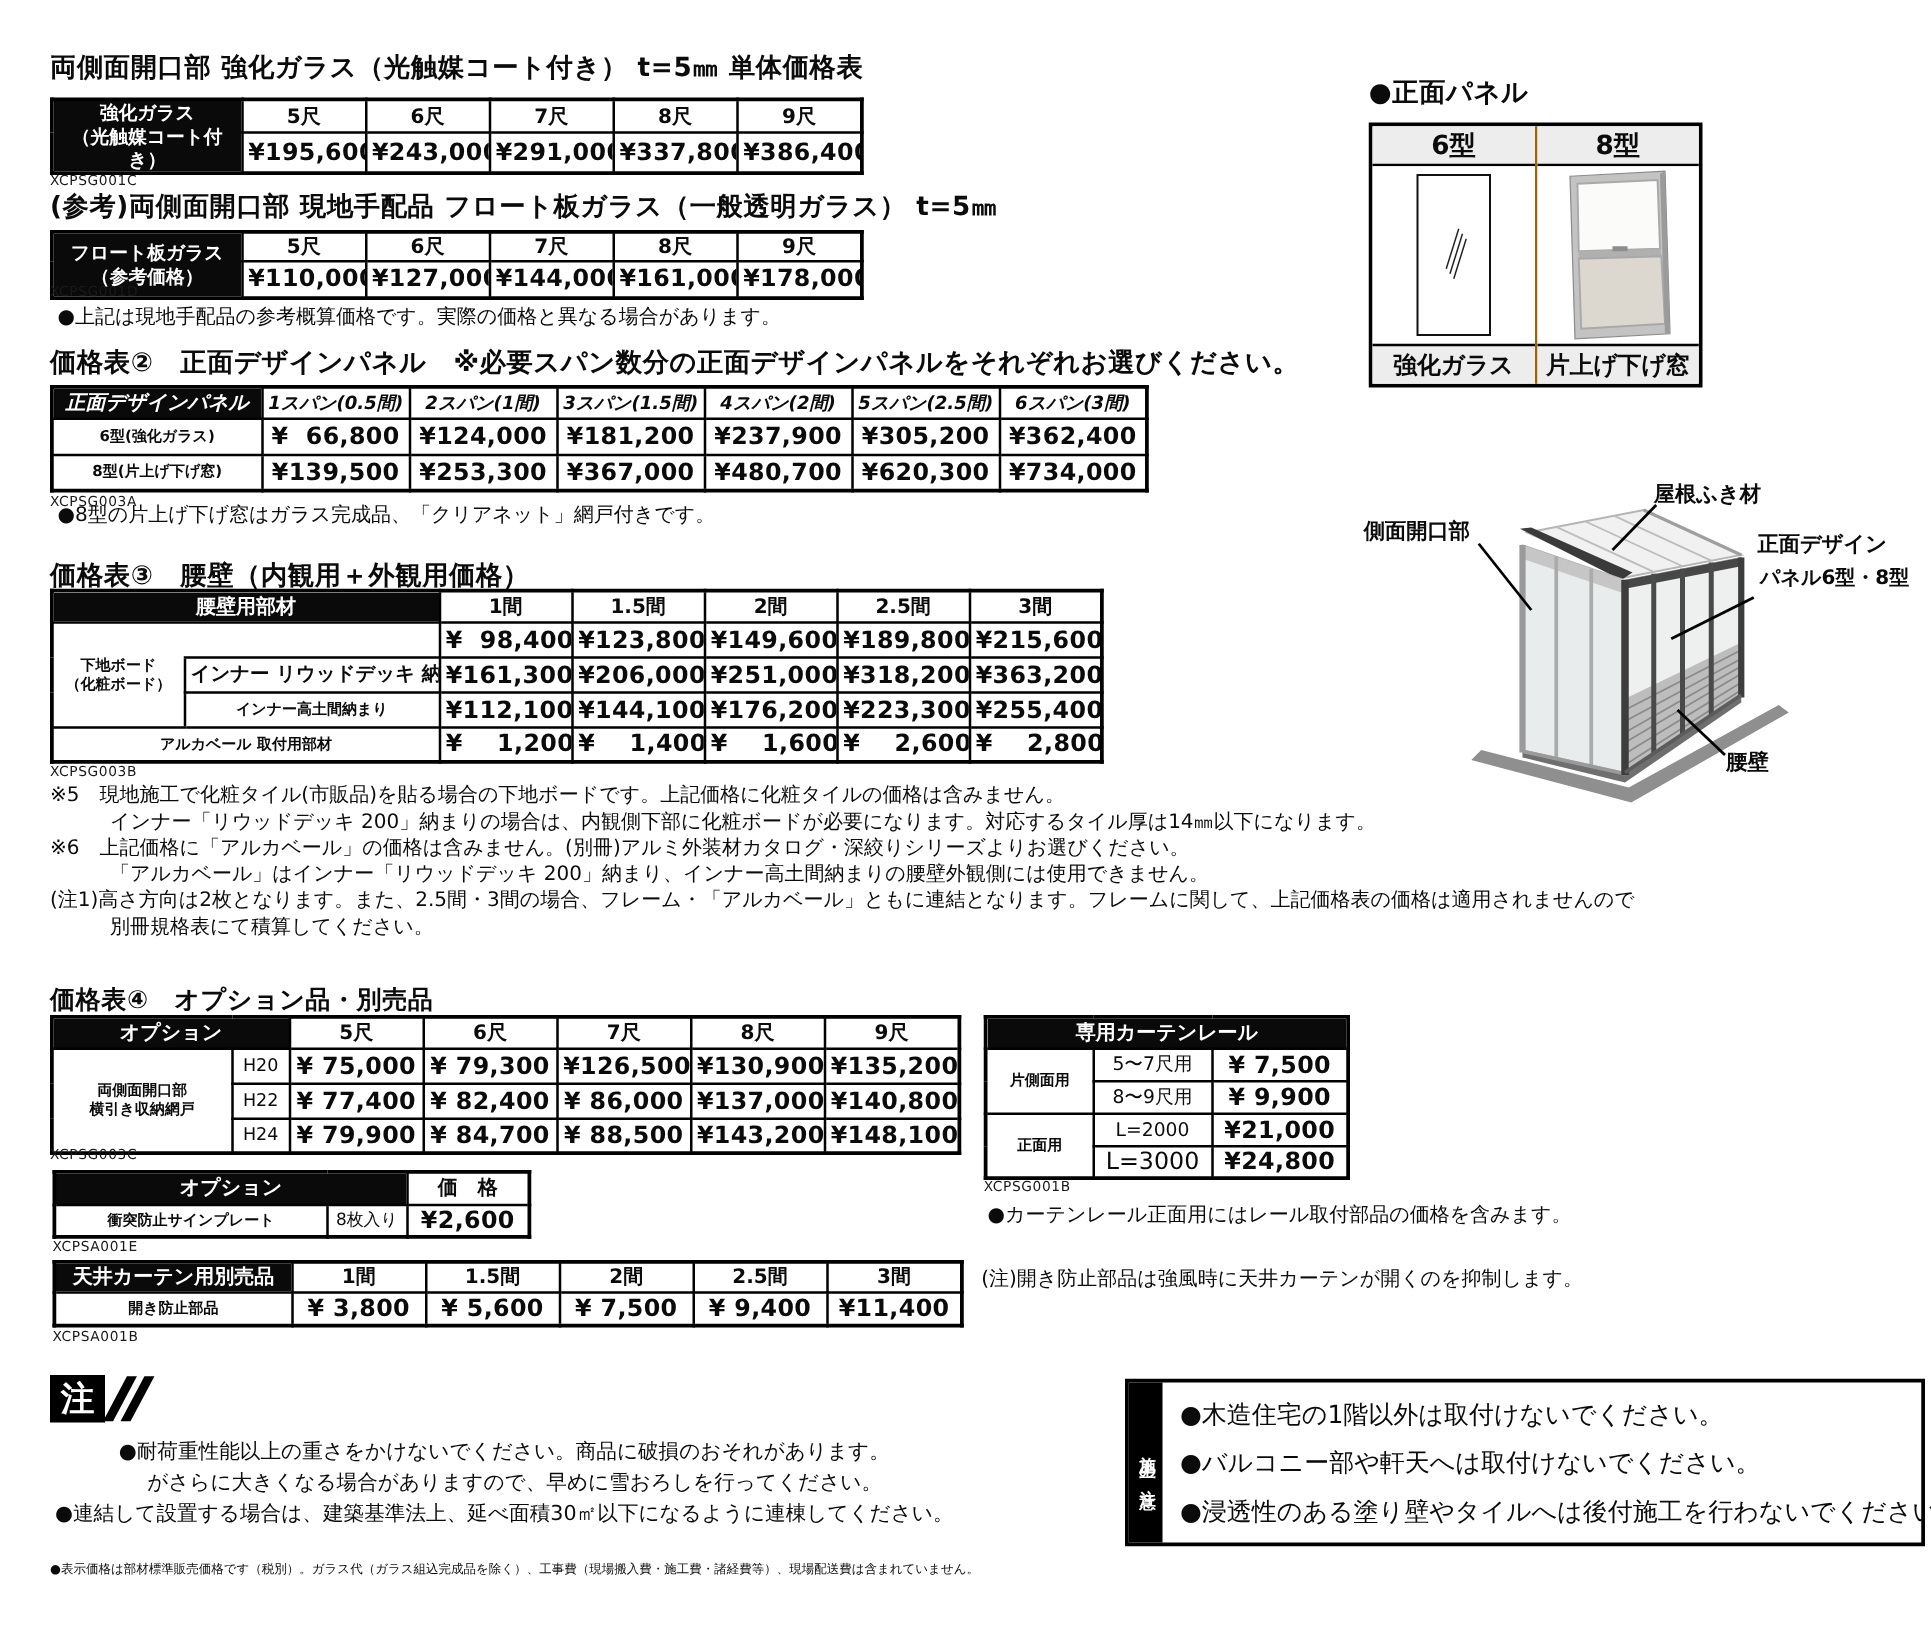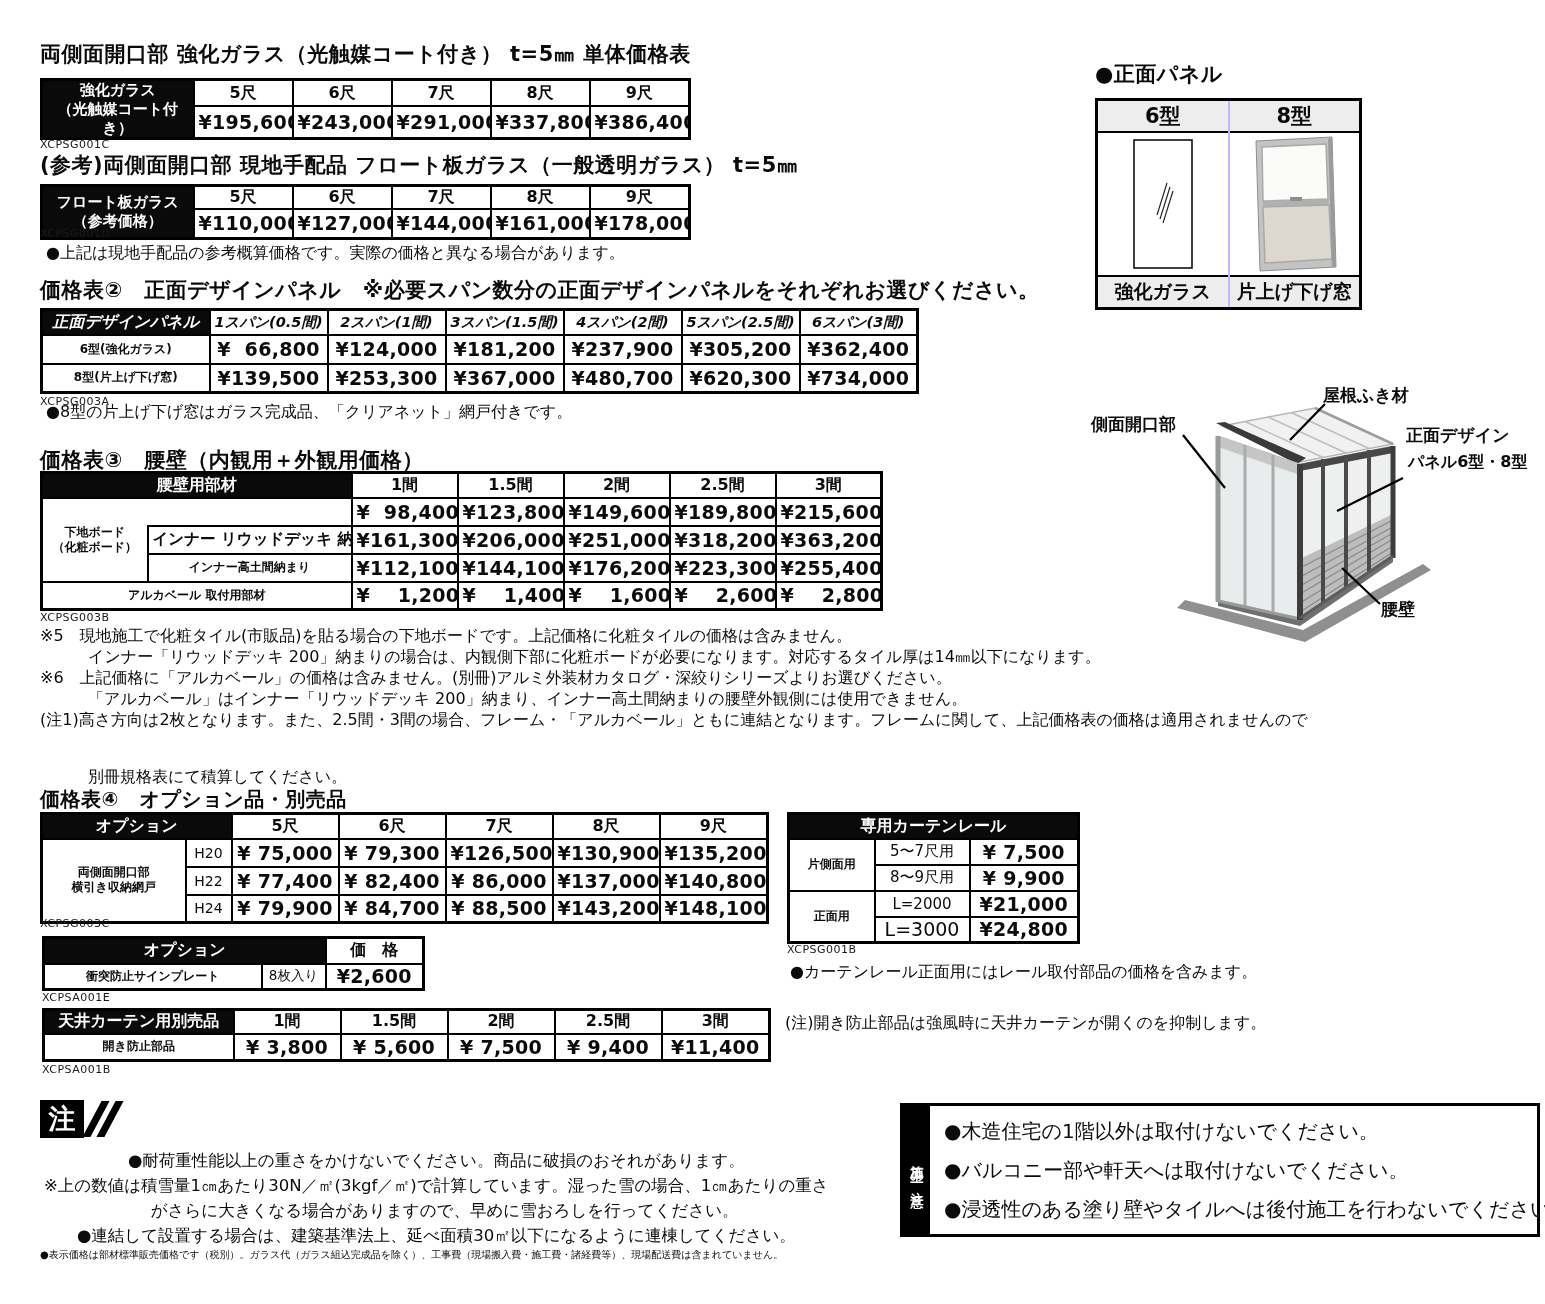--- a/index.html
+++ b/index.html
@@ -201,21 +201,21 @@
 </tbody>
   </table>
 <div class="abs code" style="left:40px;top:611px;">XCPSG003B</div>
 
 <div class="abs" style="left:40px;top:625px;">
   <div class="note" style="line-height:21px;">※5　現地施工で化粧タイル(市販品)を貼る場合の下地ボードです。上記価格に化粧タイルの価格は含みません。</div>
   <div class="note" style="line-height:21px;">　　　インナー「リウッドデッキ 200」納まりの場合は、内観側下部に化粧ボードが必要になります。対応するタイル厚は14㎜以下になります。</div>
   <div class="note" style="line-height:21px;">※6　上記価格に「アルカベール」の価格は含みません。(別冊)アルミ外装材カタログ・深絞りシリーズよりお選びください。</div>
   <div class="note" style="line-height:21px;">　　　「アルカベール」はインナー「リウッドデッキ 200」納まり、インナー高土間納まりの腰壁外観側には使用できません。</div>
   <div class="note" style="line-height:21px;">(注1)高さ方向は2枚となります。また、2.5間・3間の場合、フレーム・「アルカベール」ともに連結となります。フレームに関して、上記価格表の価格は適用されませんので</div>
-  <div class="note" style="line-height:21px;margin-top:36px;">　　　別冊規格表にて積算してください。</div>
+  <div class="note" style="line-height:21px;">　　　別冊規格表にて積算してください。</div>
 </div>
 
 <div class="abs sect-title" style="left:40px;top:786px;font-size:20px;">価格表④　オプション品・別売品</div>
 
 <table class="abs ptable" style="left:40px;top:812px;width:726px;">
   <colgroup>
       <col style="width:144px">
       <col style="width:46px">
       <col style="width:107px">
       <col style="width:107px">
@@ -346,39 +346,38 @@
 <div class="abs code" style="left:42px;top:1063px;">XCPSA001B</div>
 <div class="abs note" style="left:785px;top:1013px;">(注)開き防止部品は強風時に天井カーテンが開くのを抑制します。</div>
 
 <div class="abs" style="left:40px;top:1100px;width:120px;height:44px;">
   <div class="chu-box">注</div>
   <span class="slash" style="left:52px;top:1px;"></span>
   <span class="slash" style="left:66px;top:1px;"></span>
 </div>
 <div class="abs" style="left:44px;top:1148px;text-align:center;">
   <div class="caution-line">●耐荷重性能以上の重さをかけないでください。商品に破損のおそれがあります。</div>
-  <div class="caution-line">※上の数値は積雪量1㎝あたり30N／㎡(3kgf／㎡)で計算しています。湿った雪の場合、1㎝あたりの重さ</div>
   <div class="caution-line">　がさらに大きくなる場合がありますので、早めに雪おろしを行ってください。</div>
   <div class="caution-line">●連結して設置する場合は、建築基準法上、延べ面積30㎡以下になるように連棟してください。</div>
 </div>
 <div class="abs" style="left:40px;top:1248px;font-size:10px;white-space:nowrap;">●表示価格は部材標準販売価格です（税別）。ガラス代（ガラス組込完成品を除く）、工事費（現場搬入費・施工費・諸経費等）、現場配送費は含まれていません。</div>
 
 <div class="abs" style="left:900px;top:1103px;width:640px;height:134px;border:3px solid #000;box-sizing:border-box;display:flex;">
   <div class="vbar" style="width:27px;height:100%;">施工上の注意</div>
   <div style="flex:1;display:flex;flex-direction:column;justify-content:center;gap:12px;padding-left:14px;">
     <div class="cons-line">●木造住宅の1階以外は取付けないでください。</div>
     <div class="cons-line">●バルコニー部や軒天へは取付けないでください。</div>
     <div class="cons-line">●浸透性のある塗り壁やタイルへは後付施工を行わないでください。</div>
   </div>
 </div>
 
 <div class="abs sect-title" style="left:1095px;top:60px;">●正面パネル</div>
 
 <div class="abs" style="left:1095px;top:98px;width:267px;height:212px;border:3px solid #000;box-sizing:border-box;display:flex;">
-  <div style="flex:1;display:flex;flex-direction:column;border-right:2px solid #c4b5fd;">
+  <div style="flex:1;display:flex;flex-direction:column;border-right:2px solid #a16207;">
     <div class="gray-cell" style="height:30px;border-bottom:2px solid #000;display:flex;align-items:center;justify-content:center;font-weight:bold;font-size:21px;">6型</div>
     <div style="flex:1;display:flex;align-items:center;justify-content:center;background:#fff;">
       <svg width="66" height="134" viewBox="0 0 66 134">
         <rect x="4" y="3" width="58" height="128" fill="#ffffff" stroke="#111" stroke-width="1.6"></rect>
         <line x1="30" y1="82" x2="40" y2="50" stroke="#222" stroke-width="1.2"></line>
         <line x1="33" y1="86" x2="43" y2="54" stroke="#222" stroke-width="1.2"></line>
         <line x1="27" y1="78" x2="37" y2="46" stroke="#222" stroke-width="1.2"></line>
       </svg>
     </div>
     <div class="gray-cell" style="height:30px;border-top:2px solid #000;display:flex;align-items:center;justify-content:center;font-weight:bold;font-size:19px;white-space:nowrap;">強化ガラス</div>

